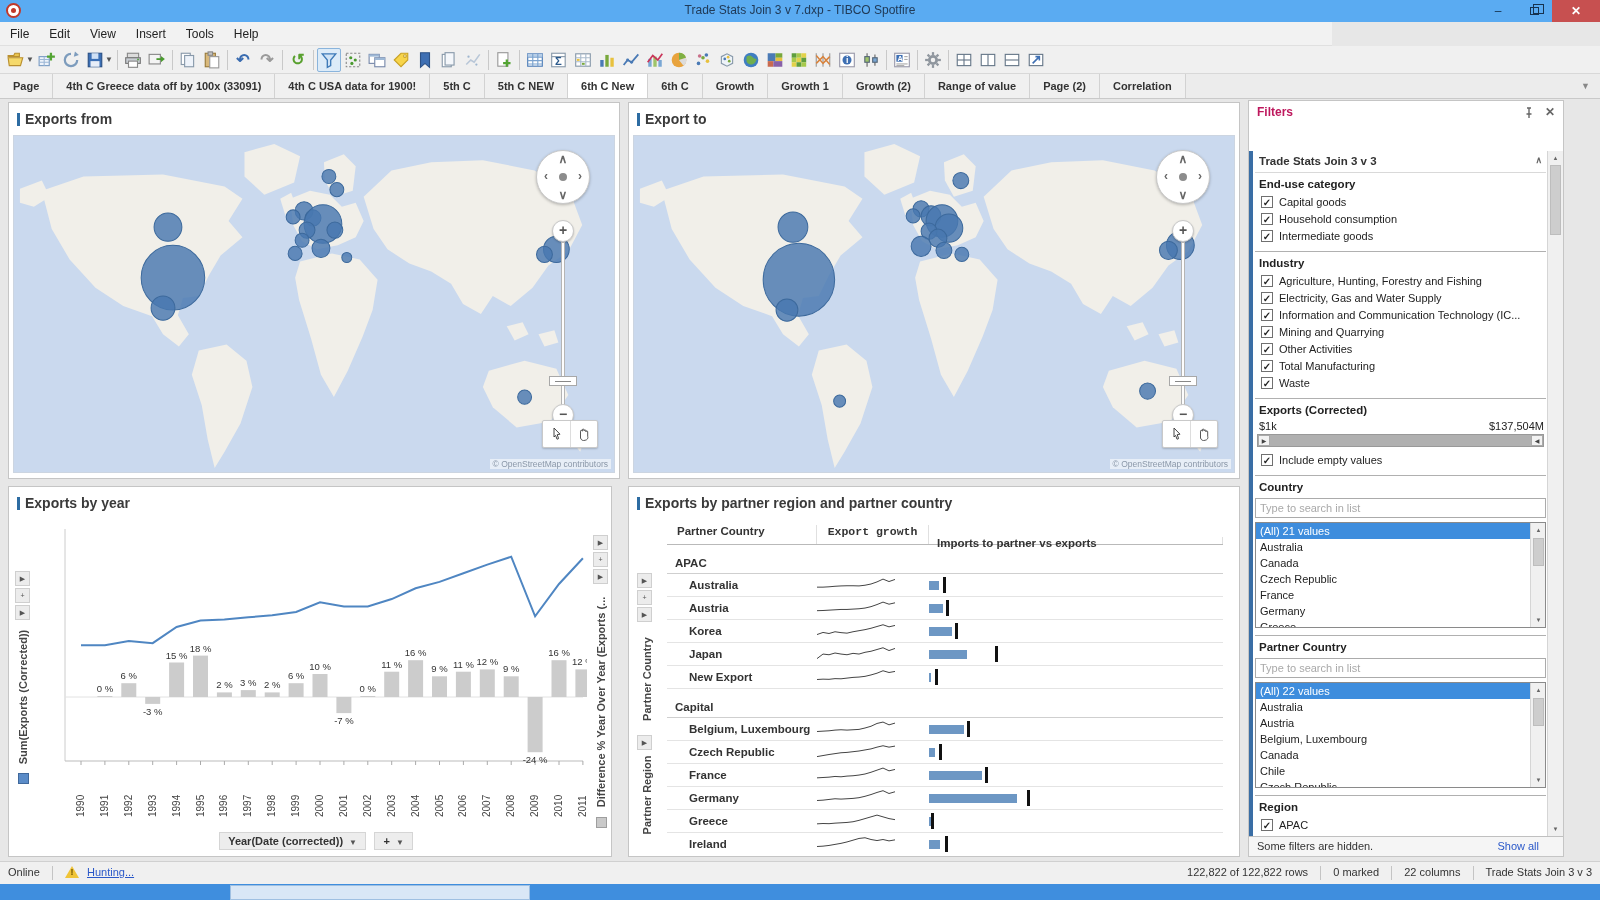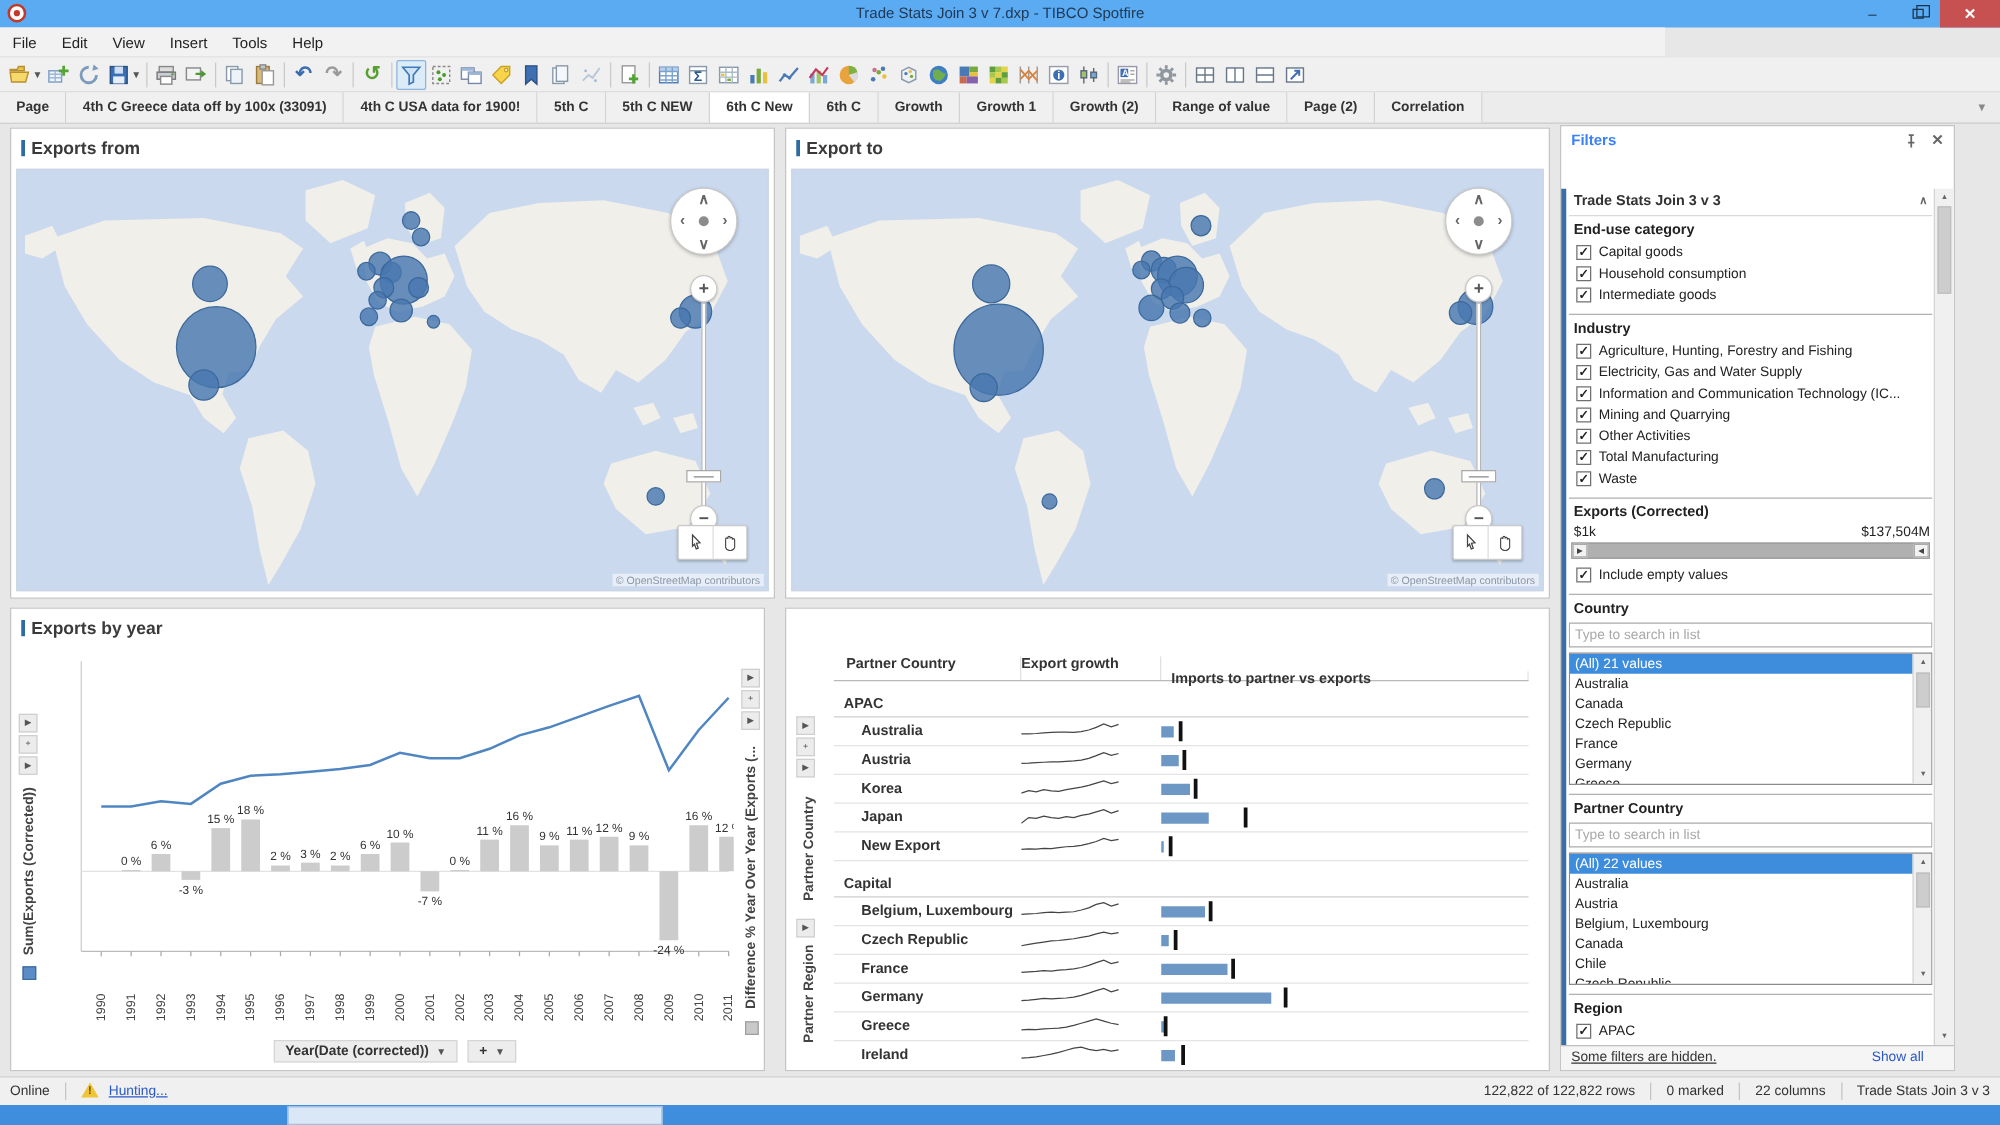--- a/index.html
+++ b/index.html
@@ -70,21 +70,21 @@
   .pt-row { display:flex; height:23px; border-bottom:1px solid #e4e4e4; align-items:center; }
   .pt-group { height:22px; line-height:22px; font-size:11.5px; font-weight:bold; color:#333; border-bottom:1px solid #cfcfcf; padding-left:8px; }
   .pt-name { width:150px; padding-left:22px; font-size:11.5px; font-weight:bold; color:#333; }
   .pt-spark { width:112px; }
   .pt-bullet { flex:1; position:relative; height:18px; }
   .pt-bar { position:absolute; left:0; top:5px; height:9px; background:#6d97c4; }
   .pt-marker { position:absolute; top:1px; width:3px; height:16px; background:#111; }
 
   
   .filters { position:absolute; left:1248px; top:100px; width:316px; height:757px; background:#fff; border:1px solid #c5c5c5; }
-  .f-head { height:24px; padding:4px 8px 0; font-size:12px; font-weight:bold; color:#3b82f6; }
+  .f-head { height:24px; padding:4px 8px 0; font-size:12px; font-weight:bold; color:#be185d; }
   .f-pin { position:absolute; right:28px; top:6px; width:12px; height:12px; }
   .f-close { position:absolute; right:8px; top:4px; font-size:12px; color:#666; font-weight:bold; }
   .f-search { position:absolute; left:6px; top:26px; width:298px; height:20px; border:1px solid #ababab; font-size:11px; padding:0 4px; color:#333; font-family:"Liberation Sans",sans-serif; }
   .f-search::placeholder, .fl-search::placeholder { color:#a9a9a9; }
   .f-stripe { position:absolute; left:0; top:50px; bottom:20px; width:4px; background:#3a6ea5; }
   .f-content { position:absolute; left:6px; top:50px; right:17px; bottom:20px; overflow:hidden; }
   .fg-head { height:22px; font-size:11.5px; font-weight:bold; color:#333; padding:4px 2px 0 4px; border-bottom:1px solid #d9d9d9; position:relative; }
   .fg-chev { position:absolute; right:4px; top:4px; font-size:9px; color:#666; }
   .fs-label { height:20px; font-size:11.5px; font-weight:bold; color:#222; padding:5px 0 0 4px; }
   .fs-div { border-top:1px solid #b0b0b0; margin-top:7px; }
@@ -95,21 +95,21 @@
   .rbtn { position:absolute; top:0; width:12px; height:11px; background:#f2f2f2; border:1px solid #aaa; font-size:6px; color:#444; text-align:center; line-height:10px; }
   .fl-search { width:100%; height:20px; border:1px solid #ababab; font-size:11px; padding:0 4px; margin:2px 0 4px; color:#333; font-family:"Liberation Sans",sans-serif; }
   .flist { position:relative; height:106px; border:1px solid #8a8a8a; overflow:hidden; background:#fff; }
   .fitem { height:16px; line-height:16px; font-size:11px; color:#222; padding-left:4px; }
   .fitem.sel { background:#3e8ddd; color:#fff; }
   .lsb { position:absolute; right:0; top:0; bottom:0; width:15px; background:#f0f0f0; border-left:1px solid #d5d5d5; }
   .lsb-up, .lsb-dn { position:absolute; left:0; width:15px; height:14px; text-align:center; font-size:6px; color:#666; line-height:14px; }
   .lsb-up { top:0; } .lsb-dn { bottom:0; }
   .lsb-thumb { position:absolute; left:2px; width:11px; background:#cdcdcd; border:1px solid #bdbdbd; }
   .f-scroll { position:absolute; right:0; top:50px; bottom:20px; width:16px; background:#f0f0f0; border-left:1px solid #d5d5d5; }
-  .f-footer { position:absolute; left:0; right:0; bottom:0; height:20px; background:#f5f5f5; border-top:1px solid #c0c0c0; font-size:11px; color:#333; padding:3px 8px 0;text-decoration:underline; }
+  .f-footer { position:absolute; left:0; right:0; bottom:0; height:20px; background:#f5f5f5; border-top:1px solid #c0c0c0; font-size:11px; color:#333; padding:3px 8px 0; }
   .f-showall { position:absolute; right:24px; top:3px; color:#2a58c9; }
 
   
   .statusbar { position:absolute; left:0; top:861px; width:1600px; height:23px; background:#f0f0f0; border-top:1px solid #d0d0d0; font-size:11px; color:#333; }
   .ssep { display:inline-block; width:1px; height:14px; background:#c4c4c4; vertical-align:middle; margin:0 9px; }
   .warn { display:inline-block; width:0; height:0; border-left:7px solid transparent; border-right:7px solid transparent; border-bottom:12px solid #f0c437; position:relative; vertical-align:-2px; }
   .warn::after { content:"!"; position:absolute; left:-1.5px; top:1px; font-size:9px; font-weight:bold; color:#6e5200; }
   .s-left { position:absolute; left:8px; top:4px; }
   .s-right { position:absolute; right:8px; top:4px; }
   .link { color:#2a58c9; text-decoration:underline; }
@@ -684,30 +684,31 @@
   <div class="axbtn" style="left:584px; top:82px;">▶</div>
   <div class="vlabel" style="left:592px; top:215px;">Difference % Year Over Year (Exports (...</div>
   <div class="legend-sq" id="legend-right" style="left: 587px; top: 330px; border: 1px solid rgb(158, 158, 158); background: rgb(201, 201, 201);"></div>
   <div class="yearchart-selector">
     <span class="ysel"><span>Year(Date (corrected))</span><span class="dd">▼</span></span>
     <span class="ysel" style="margin-left:4px;"><span>+</span><span class="dd">▼</span></span>
   </div>
 </div>
 
 <div class="panel" style="left:628px; top:486px; width:612px; height:371px;">
+  <div class="ptitle"><span class="pmark"></span><span class="ptext">Exports by partner region and partner country</span></div>
   <div class="axbtn" style="left:8px; top:86px;">▶</div>
   <div class="axbtn" style="left:8px; top:103px;">+</div>
   <div class="axbtn" style="left:8px; top:120px;">▶</div>
   <div class="vlabel" style="left:18px; top:192px;">Partner Country</div>
   <div class="axbtn" style="left:8px; top:248px;">▶</div>
   <div class="vlabel" style="left:18px; top:308px;">Partner Region</div>
   <div id="ptable" style="position:absolute; left:38px; top:38px; width:556px; bottom:2px; overflow:hidden;">
       <div class="pt-header">
         <span style="width: 150px; padding-left: 10px; border-right: 1px solid rgb(224, 224, 224);">Partner Country</span>
-        <span style="width: 112px; border-right: 1px solid rgb(224, 224, 224);">Export growth</span>
+        <span style="width: 112px; text-align: center; border-right: 1px solid rgb(224, 224, 224); font-family: Liberation Mono, monospace;">Export growth</span>
         <span style="flex: 1 1 0%; padding-left: 8px; border-right: 1px solid rgb(224, 224, 224); margin-top: 12px;">Imports to partner vs exports</span>
       </div>
       <div style="height: 7px;"></div>
       <div class="pt-group">APAC</div>
       <div class="pt-row">
         <span class="pt-name">Australia</span>
         <span class="pt-spark"><svg width="78" height="18">
             <polyline points="0,13.149999999999999 6,13.149999999999999 12,12.8 18,12.274999999999999 24,11.925 30,11.75 36,11.75 42,11.925 48,11.225000000000001 54,10 60,7.9 66,5.1 72,7.549999999999999 78,5.450000000000001 " fill="none" stroke="#444" stroke-width="1"></polyline>
           </svg></span>
         <span class="pt-bullet">

